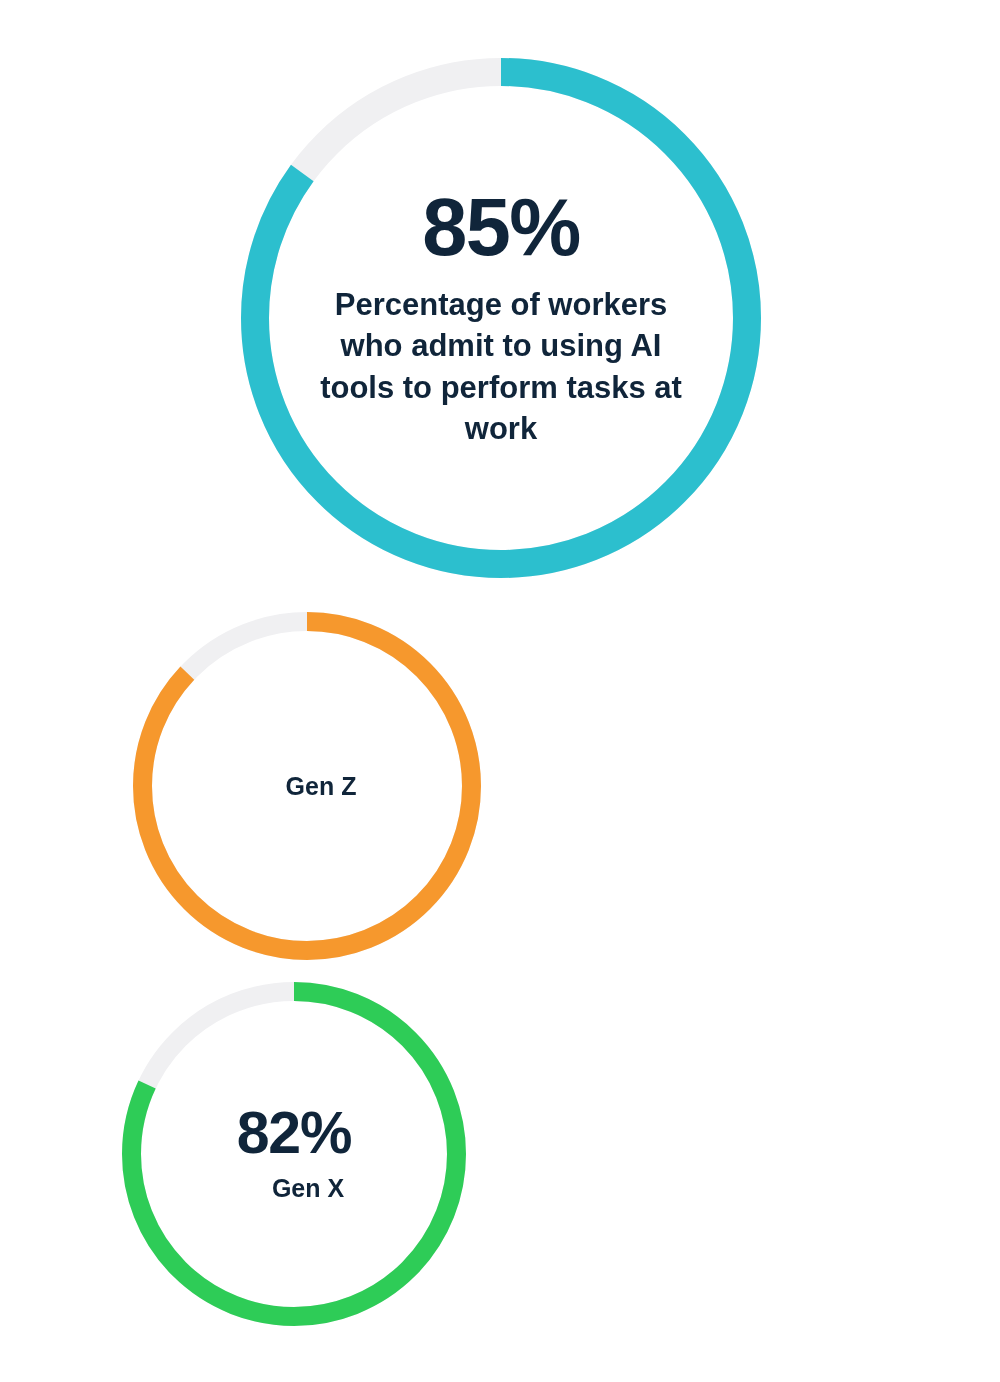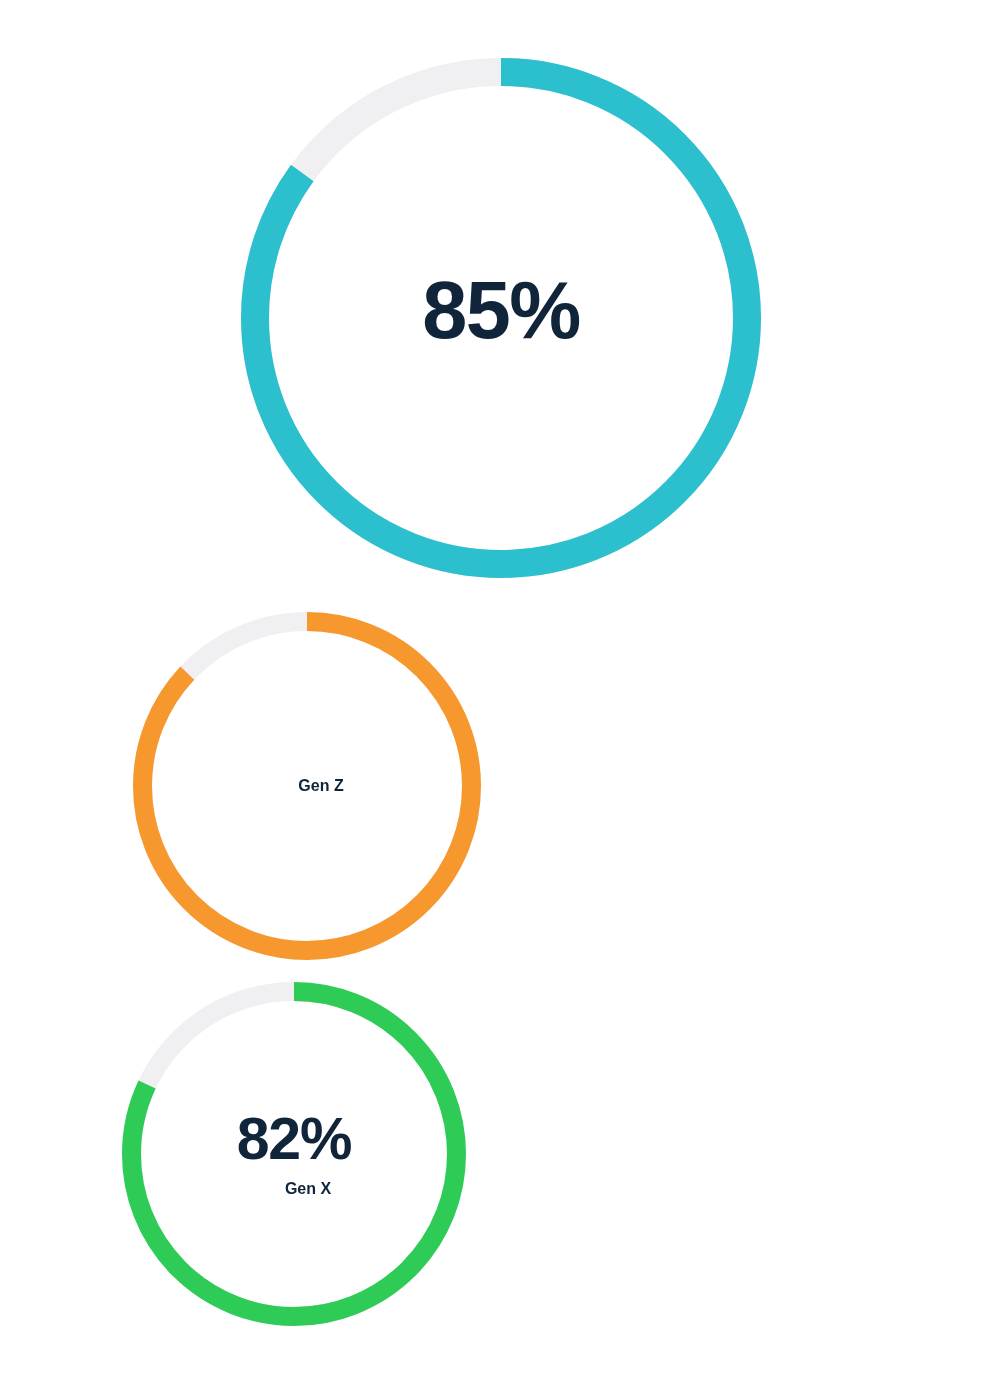--- a/index.html
+++ b/index.html
@@ -112,36 +112,37 @@
     top: 982px;
     width: 344px;
     height: 344px;
   }
 
   .gauge.small .pct {
     font-size: 59px;
     margin-bottom: 10px;
   }
   .gauge.small .caption {
-    font-size: 16px;
+    font-size: 25px;
     margin-left: 28px;
   }
 </style>
 </head>
 <body style="background: rgb(255, 255, 255);">
 
 <div id="infographic">
 
   <div class="gauge hero" id="gauge-primary">
     <svg viewBox="0 0 520 520" width="520" height="520">
       <circle class="track" cx="260" cy="260" r="246" stroke-width="28" stroke="#f0f0f2"></circle>
       <circle class="value-arc" cx="260" cy="260" r="246" transform="rotate(-90 260 260)" stroke-width="28" stroke="#2cbfce" stroke-dasharray="1313.8140477312513 231.84953783492688" stroke-dashoffset="0"></circle>
     </svg>
     <div class="gauge-center">
       <div class="pct" style="color: rgb(16, 37, 58);">85%</div>
+      <div class="caption" style="color: rgb(16, 37, 58);">Percentage of workers who admit to using AI tools to perform tasks at work</div>
     </div>
   </div>
 
   <div class="gauge small" id="gauge-genz">
     <svg viewBox="0 0 348 348" width="348" height="348">
       <circle class="track" cx="174" cy="174" r="164.5" stroke-width="19" stroke="#f0f0f2"></circle>
       <circle class="value-arc" cx="174" cy="174" r="164.5" transform="rotate(-90 174 174)" stroke-width="19" stroke="#f6982d" stroke-dasharray="899.2180652370065 134.36591779403545" stroke-dashoffset="0"></circle>
     </svg>
     <div class="gauge-center">
       <div class="caption" style="color: rgb(16, 37, 58);">Gen Z</div>

